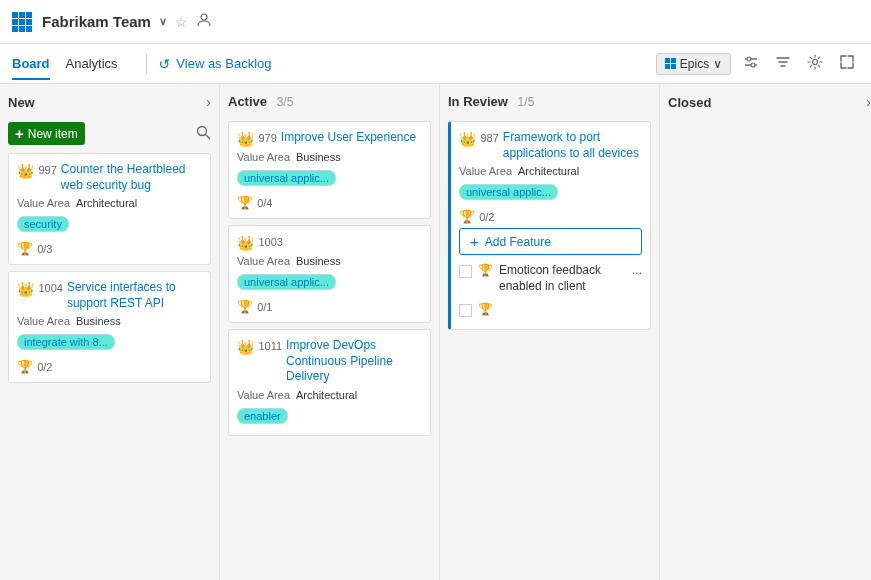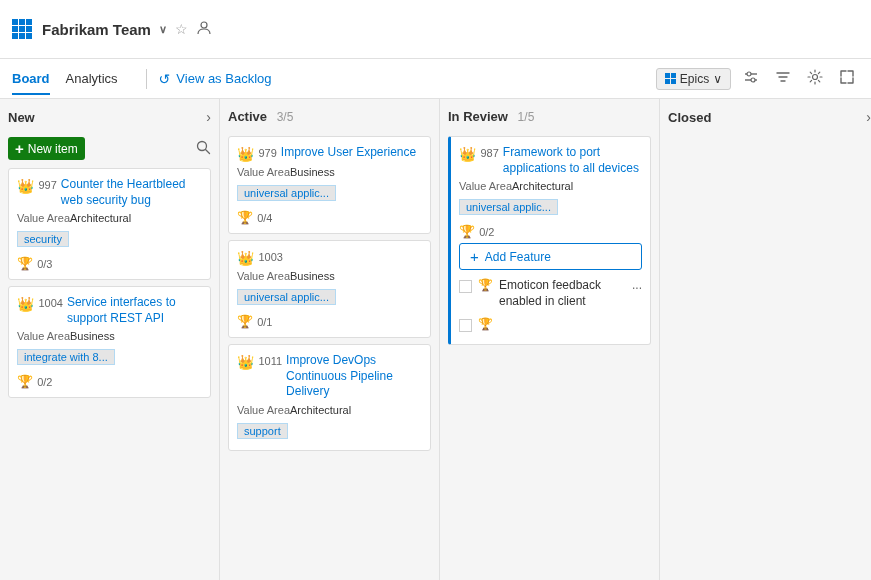--- a/index.html
+++ b/index.html
@@ -1,19 +1,19 @@
 <!DOCTYPE html>
 <html><head>
   <meta charset="utf-8">
   <style>
     * { box-sizing: border-box; margin: 0; padding: 0; }
     body { font-family: 'Segoe UI', Arial, sans-serif; font-size: 13px; background: #fff; color: #333; overflow: hidden; width: 871px; height: 580px; }
 
     
-    .header { display: flex; align-items: center; padding: 8px 12px; border-bottom: 1px solid #e0e0e0; height: 59px; }
+    .header { display: flex; align-items: center; padding: 8px 12px; border-bottom: 1px solid #e0e0e0; height: 44px; }
     .header-logo { display: flex; align-items: center; gap: 6px; font-size: 15px; font-weight: 600; color: #333; }
     .logo-grid { display: grid; grid-template-columns: repeat(3,6px); grid-template-rows: repeat(3,6px); gap: 1px; margin-right: 4px; }
     .logo-cell { background: #0078d4; width: 6px; height: 6px; }
     .header-chevron { font-size: 11px; color: #666; margin-left: 2px; cursor: pointer; }
     .header-star { font-size: 14px; color: #999; margin-left: 8px; cursor: pointer; }
     .header-person { font-size: 14px; color: #666; margin-left: 8px; cursor: pointer; }
 
     
     .nav { display: flex; align-items: center; padding: 0 12px; border-bottom: 1px solid #e0e0e0; height: 40px; }
     .nav-tab { padding: 8px 12px 8px 0; font-size: 13px; color: #333; cursor: pointer; position: relative; margin-right: 4px; }
@@ -41,24 +41,24 @@
     .new-item-row { display: flex; align-items: center; gap: 6px; margin-bottom: 2px; }
     .new-item-btn { display: flex; align-items: center; gap: 4px; background: #107c10; color: #fff; border: none; border-radius: 3px; padding: 3px 7px; font-size: 12px; cursor: pointer; }
     .new-item-search { margin-left: auto; color: #666; cursor: pointer; font-size: 14px; }
 
     
     .card { background: #fff; border: 1px solid #ddd; border-radius: 3px; padding: 8px; cursor: pointer; }
     .card-header { display: flex; align-items: flex-start; gap: 4px; margin-bottom: 4px; }
     .crown-icon { color: #ff8c00; font-size: 14px; flex-shrink: 0; margin-top: 1px; }
     .card-id { color: #666; font-size: 11px; flex-shrink: 0; margin-top: 2px; }
     .card-title { font-size: 12px; color: #0078d4; line-height: 1.3; font-weight: 400; }
-    .card-field { display: flex; align-items: center; margin: 4px 0; }
+    .card-field { display: flex; align-items: center; gap: 6px; margin: 4px 0; }
     .field-label { font-size: 11px; color: #666; }
     .field-value { font-size: 11px; color: #333; }
-    .card-tag { display: inline-block; background: #e5e5e5; color: #0078d4; border: 1px solid #b3d9f2; border-radius: 0; padding: 1px 6px; font-size: 11px; margin: 3px 0; }
+    .card-tag { display: inline-block; background: #5eead4; color: #0078d4; border: 1px solid #b3d9f2; border-radius: 7px; padding: 1px 6px; font-size: 11px; margin: 3px 0; }
     .card-footer { display: flex; align-items: center; gap: 4px; margin-top: 6px; }
     .trophy-icon { color: #7b68ee; font-size: 13px; }
     .score { font-size: 11px; color: #666; }
 
     
     .add-feature-btn { display: flex; align-items: center; gap: 6px; border: 1px solid #0078d4; border-radius: 3px; padding: 4px 10px; color: #0078d4; background: #fff; font-size: 12px; cursor: pointer; margin: 4px 0; width: 100%; }
     .add-feature-plus { font-size: 15px; color: #0078d4; }
 
     
     .feature-item { display: flex; align-items: flex-start; gap: 6px; padding: 4px 0; }
@@ -251,21 +251,21 @@
     <div class="card">
       <div class="card-header">
         <span class="crown-icon">👑</span>
         <span class="card-id">1011</span>
         <span class="card-title">Improve DevOps Continuous Pipeline Delivery</span>
       </div>
       <div class="card-field">
         <span class="field-label">Value Area</span>
         <span class="field-value">Architectural</span>
       </div>
-      <span class="card-tag">support</span>
+      <span class="card-tag">enabler</span>
     </div>
   </div>
 
   <div class="column col-inreview">
     <div class="column-header">
       <span>
         <span class="column-title">In Review</span>
         <span class="column-count">
           <span>1</span><span style="color:#999">/<span>5</span></span>
         </span>

